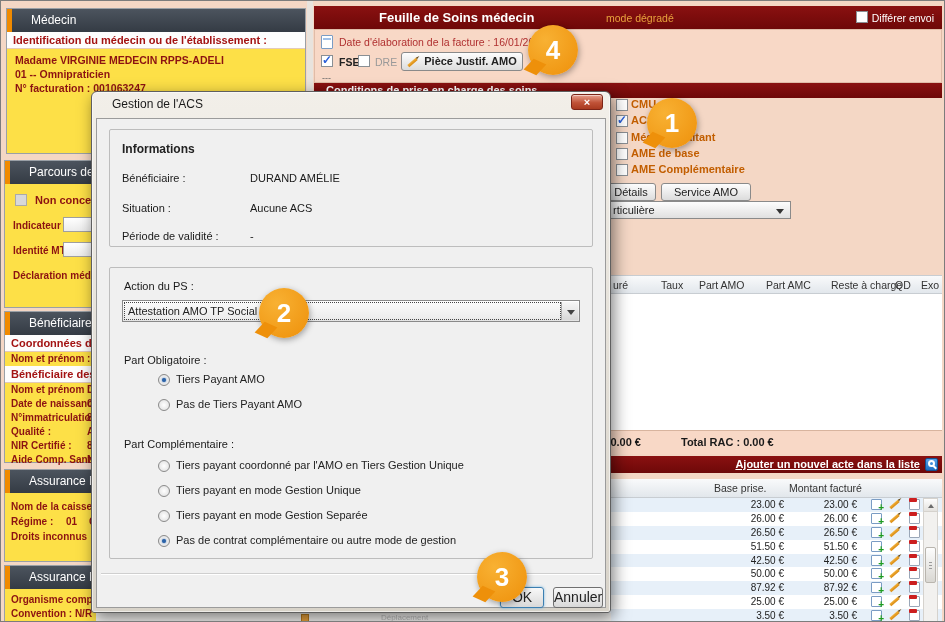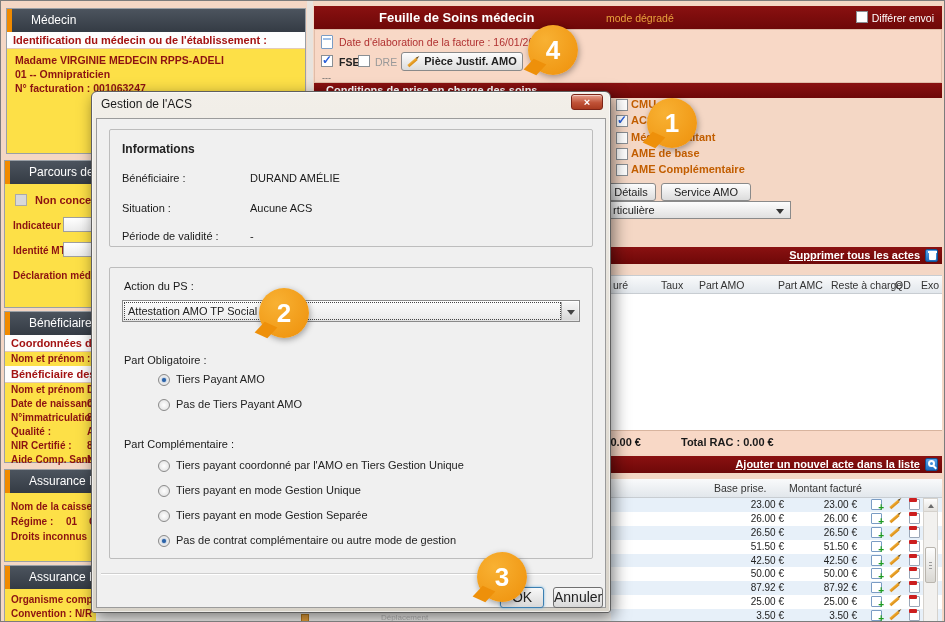--- a/index.html
+++ b/index.html
@@ -70,21 +70,21 @@
                   border-right:3px solid transparent; border-bottom:4px solid #6b6b6b; }
   .sb-thumb { position:absolute; left:1px; right:1px; top:48px; height:36px;
               background:linear-gradient(#fdfdfd,#d9d7d2); border:1px solid #b9b5ae; border-radius:2px; }
   .sb-thumb::after { content:""; position:absolute; left:3px; right:3px; top:14px; height:7px;
                      background:repeating-linear-gradient(#9b9b9b 0 1px, transparent 1px 3px); }
 
   
   .dialog { position:absolute; left:90px; top:90px; width:520px; height:522px; z-index:50;
             background:linear-gradient(#f2efe9,#d8d3c9); border:1px solid #5f5f5f; border-radius:6px 6px 3px 3px;
             box-shadow:3px 5px 16px rgba(0,0,0,.5), inset 0 0 0 1px rgba(255,255,255,.55); }
-  .dlg-title { height:24px; line-height:24px; padding-left:9px; font-size:12px; color:#1a1a1a; }
+  .dlg-title { height:24px; line-height:24px; padding-left:20px; font-size:12px; color:#1a1a1a; }
   .dlg-close { position:absolute; top:2px; right:7px; width:32px; height:16px;
                background:linear-gradient(#e7a08e,#c05237 55%, #a93a20); border:1px solid #7c2417;
                border-radius:3px; color:#fff; font-size:11px; font-weight:bold; text-align:center;
                line-height:14px; box-shadow:inset 0 1px 0 rgba(255,255,255,.5); }
   .dlg-body { position:absolute; left:4px; right:4px; top:26px; bottom:4px; background:#f0f0f0;
               border:1px solid #9b9b9b; }
   .grp { position:absolute; left:12px; right:12px; border:1px solid #bdbdbd; border-radius:2px; }
   .grp-title { position:absolute; left:12px; top:12px; font-weight:bold; font-size:12px; }
   .dlg-lbl { position:absolute; font-size:11px; color:#1a1a1a; }
   .combo { position:absolute; left:12px; right:12px; top:32px; height:22px; border:1px solid #8a8a8a;
@@ -223,32 +223,26 @@
   <div style="position:absolute;left:615px;top:162px;"><span class="cb"></span> <span class="orange-lbl">AME Complémentaire</span></div>
 
   <span class="btn" style="position:absolute;left:605px;top:182px;width:50px;height:18px;line-height:16px;">Détails</span>
   <span class="btn" style="position:absolute;left:660px;top:182px;width:90px;height:18px;line-height:16px;">Service AMO</span>
 
   <div style="position:absolute;left:578px;top:200px;width:212px;height:18px;background:linear-gradient(#fdfdfd,#e0e0e0);border:1px solid #8a8a8a;">
     <span style="position:absolute;left:33px;top:2px;font-size:11px;color:#222;">rticulière</span>
     <span style="position:absolute;right:6px;top:7px;border-left:4px solid transparent;border-right:4px solid transparent;border-top:5px solid #333;"></span>
   </div>
 
-  <div class="bar maroon" style="top:246px;height:17px;">
-    <span class="wlink" style="position:absolute;right:22px;top:2px;">Supprimer tous les actes</span>
-    <span class="icon-sq" style="right:4px;top:2px;">
-        <span class="trash"></span>
-      </span>
-  </div>
 
   <div class="bar thead" style="top:274px;height:19px;">
     <span style="left:299px;">uré</span>
     <span style="left:347px;">Taux</span>
     <span style="left:385px;">Part AMO</span>
-    <span style="left:464px;text-align:right;">Part AMC</span>
+    <span style="left:452px;text-align:right;">Part AMC</span>
     <span style="left:517px;">Reste à charge</span>
     <span style="left:581px;">QD</span>
     <span style="left:607px;">Exo</span>
   </div>
 
   <div class="bar" style="top:293px;height:136px;background:#fff;"></div>
 
   <div class="bar" style="top:429px;height:24px;background:#f8d8c6;border-top:1px solid #d8b49e;font-weight:bold;color:#1a1a1a;">
     <span style="position:absolute;left:230px;top:5px;width:97px;text-align:right;font-size:11px;">0.00 €</span>
     <span style="position:absolute;left:367px;top:5px;font-size:11px;">

